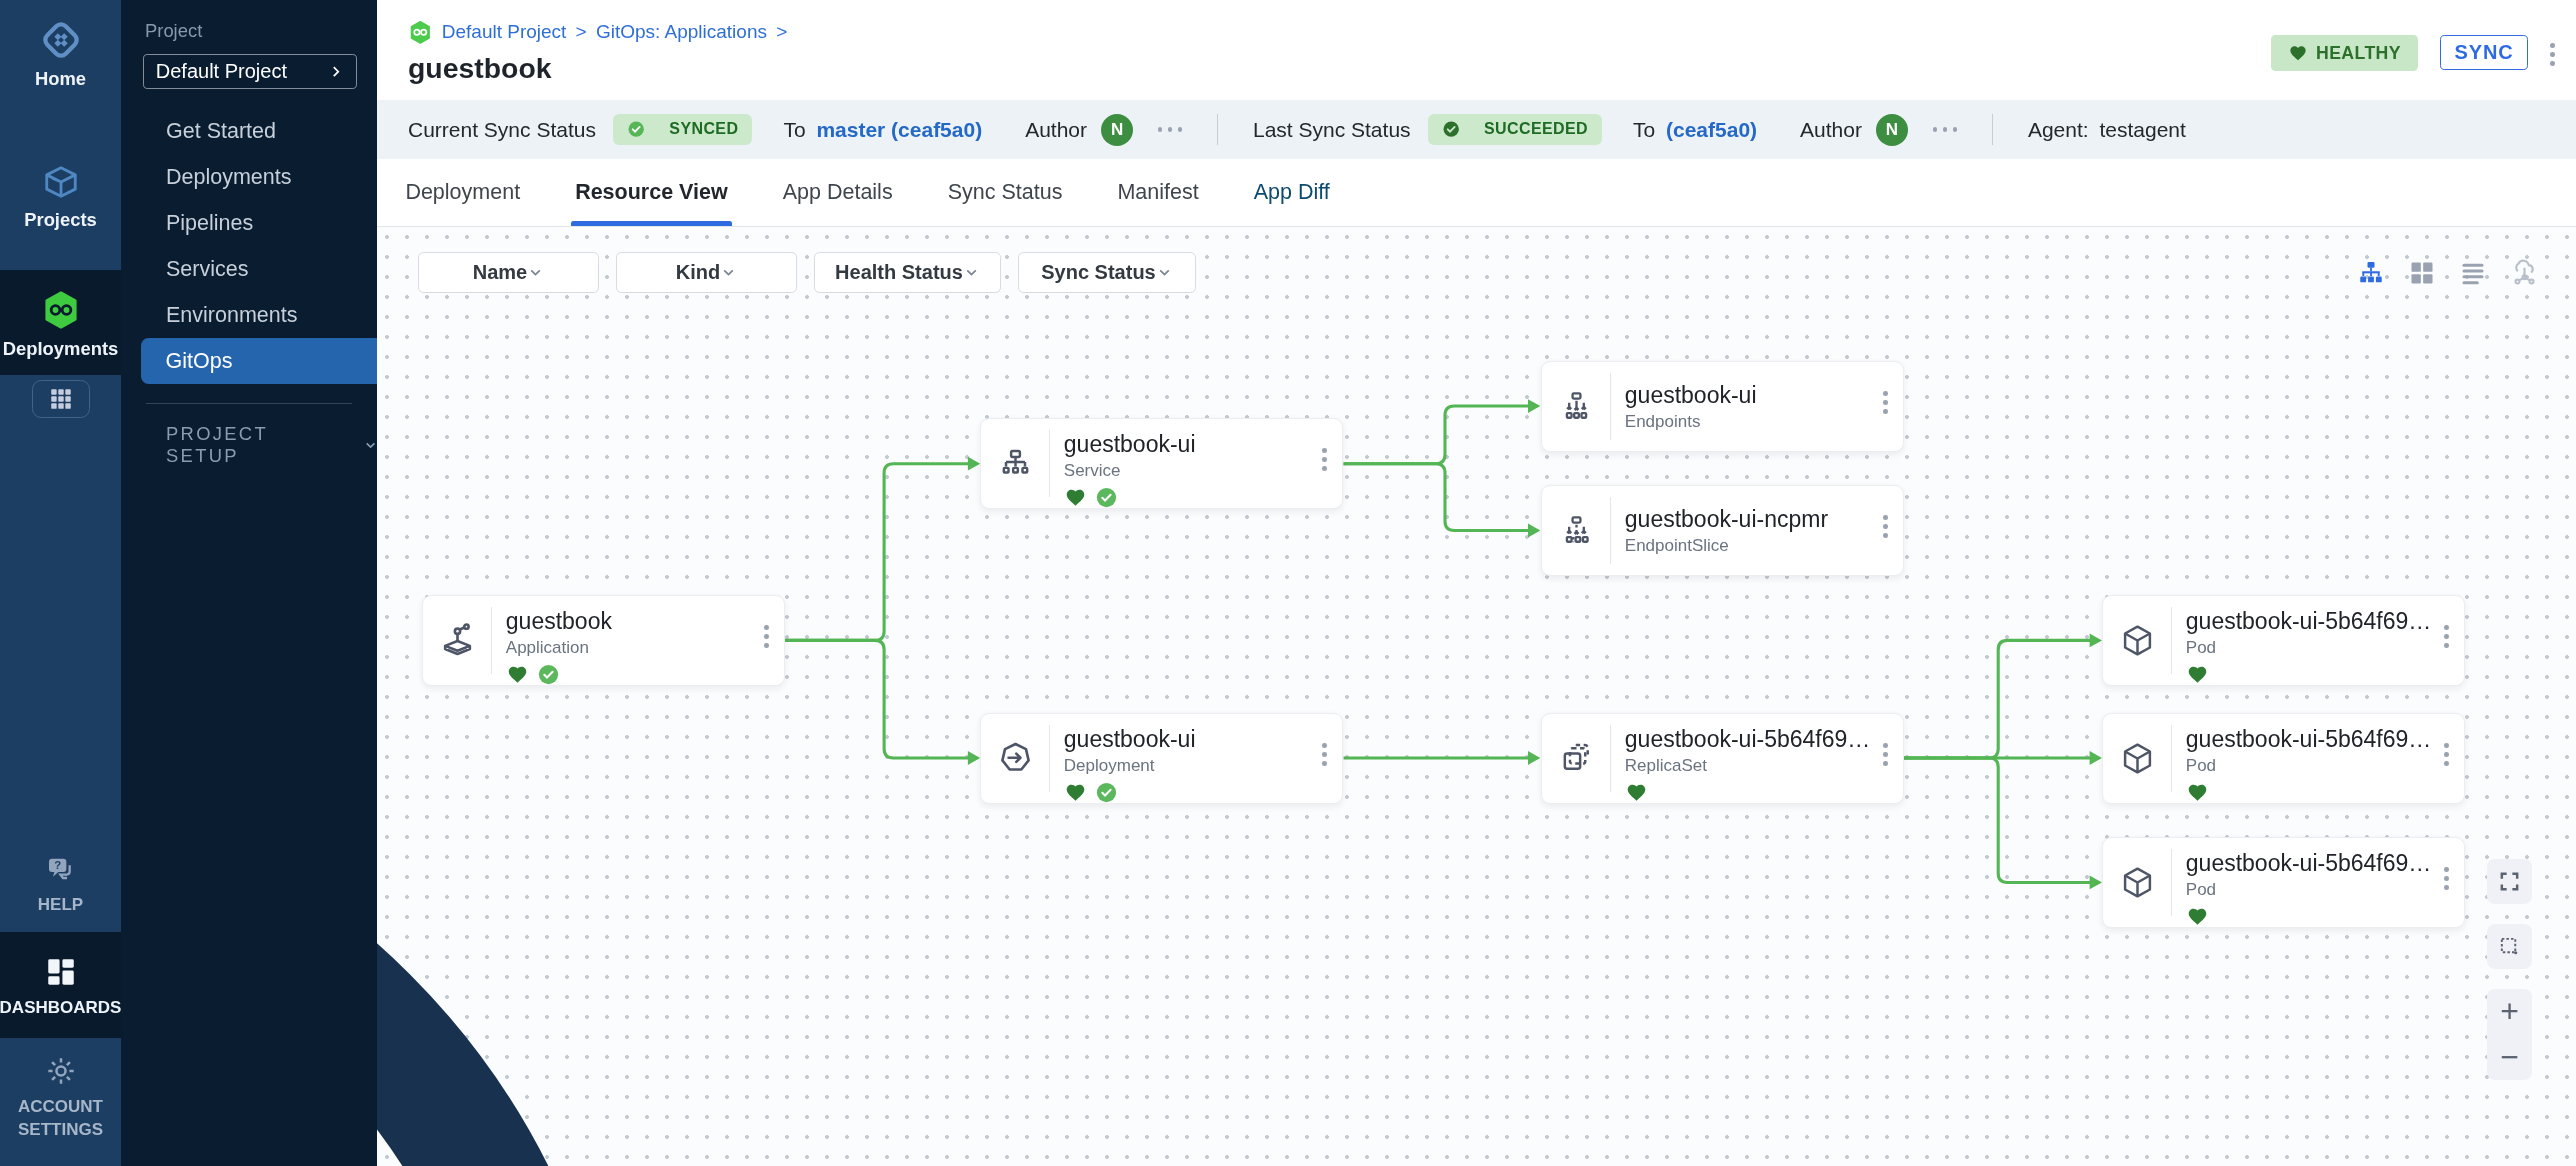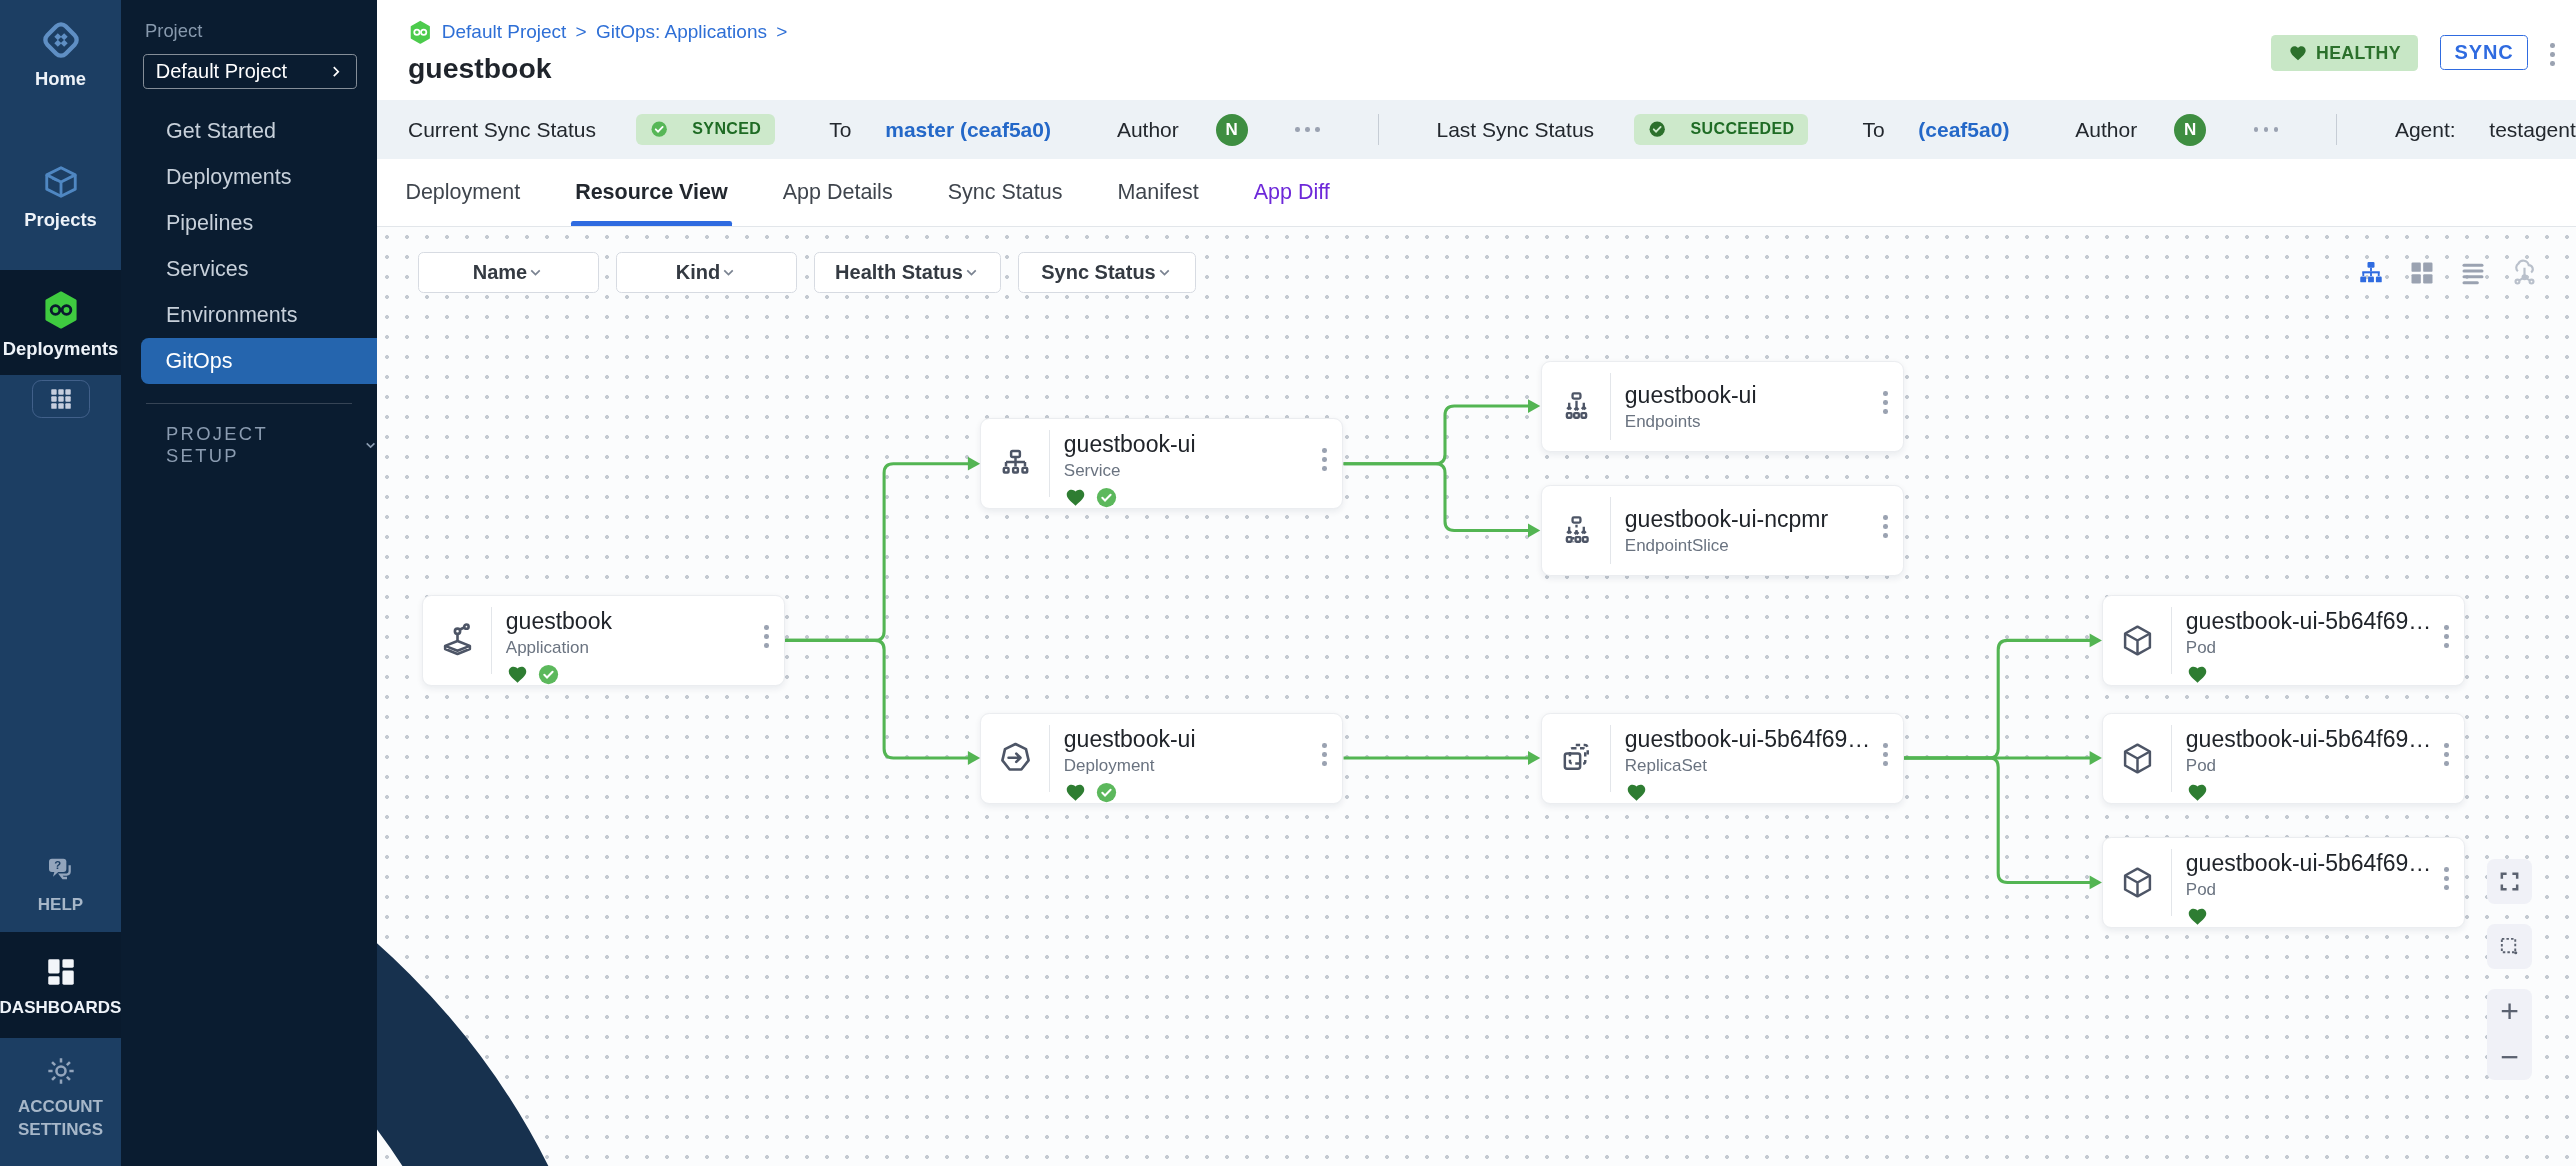--- a/index.html
+++ b/index.html
@@ -34,34 +34,34 @@
   .page-title { position:absolute; left:31px; top:52px; font-size:28.4px; font-weight:700; color:#1f242b; }
   .health-badge { position:absolute; right:158px; top:35px; height:36px; background:#c8e7c6; border-radius:4.6px; display:flex; align-items:center; gap:7.7px; padding:0 17px; }
   .health-badge .txt { font-size:17.7px; font-weight:700; color:#2c702c; letter-spacing:0.4px; }
   .sync-btn { position:absolute; right:48px; top:35px; width:88px; height:35px; background:#fff; border:1.9px solid #2f6be0; border-radius:4.6px; color:#2f6be0; font-size:20px; font-weight:700; letter-spacing:0.8px; font-family:inherit; cursor:pointer; }
   .kebab-v { display:flex; flex-direction:column; gap:4.6px; align-items:center; cursor:pointer; }
   .kebab-v i, .kebab-h i { width:4.6px; height:4.6px; border-radius:50%; background:#9aa2b1; display:block; }
   .kebab-h { display:flex; gap:5.4px; align-items:center; cursor:pointer; }
   .hdr-kebab { position:absolute; right:21.5px; top:43px; }
 
   
-  .statusbar { position:absolute; left:0; top:100px; width:2199px; height:59px; background:#edf2f6; display:flex; align-items:center; padding-left:31px; font-size:21px;justify-content:space-between; }
+  .statusbar { position:absolute; left:0; top:100px; width:2199px; height:59px; background:#edf2f6; display:flex; align-items:center; padding-left:31px; font-size:21px; }
   .pill { display:flex; align-items:center; gap:7px; background:#cde9cb; border-radius:6.1px; padding:6.1px 14px; }
   .pill .txt { font-size:16px; font-weight:700; color:#1e6b24; letter-spacing:0.4px;margin-left:17px; }
   .status-link { color:#2468c8; font-weight:700; cursor:pointer; }
   .avatar { width:32px; height:32px; border-radius:50%; background:#3e8e41; color:#fff; font-size:17px; font-weight:700; display:flex; align-items:center; justify-content:center; }
   .vdiv { width:0.8px; height:31px; background:#c6cdd5; margin:0 35px; }
   .g8{margin-left:17px;} .g14{margin-left:10.8px;} .g40{margin-left:31px;} .g60{margin-left:43px;} .g18{margin-left:14px;} .g32{margin-left:24.6px;}
 
   
   .tabbar { position:absolute; left:0; top:159px; width:2199px; height:68px; background:#fff; border-bottom:0.8px solid #e2e6ea; display:flex; align-items:stretch; padding-left:28.4px; gap:55px; }
   .tab { display:flex; align-items:center; font-size:21.5px; color:#3f454d; position:relative; cursor:pointer; }
   .tab.active { font-weight:700; color:#22272e; }
   .tab.active::after { content:""; position:absolute; left:-4.6px; right:-4.6px; bottom:0; height:4.6px; background:#2f6be0; border-radius:2.3px 2.3px 0 0; }
-  .tab.disabled { color:#6d28d9; cursor:default; }
+  .tab.disabled { color:#0c4a6e; cursor:default; }
 
   
   .canvas { position:absolute; left:0; top:227px; width:2199px; height:939px; overflow:hidden;
     background-color:#fbfcfd;
     background-image:radial-gradient(circle, rgba(140,150,165,.5) 1.7px, transparent 2.2px);
     background-size:20px 20px; }
   .watermark { position:absolute; left:-1233px; top:530px; width:1483px; height:1483px; border-radius:50%; border:127px solid #17314e; z-index:1; }
   .edges { position:absolute; left:0; top:0; z-index:2; }
 
   .filterbar { position:absolute; left:41px; top:25px; display:flex; gap:17px; z-index:5; }

